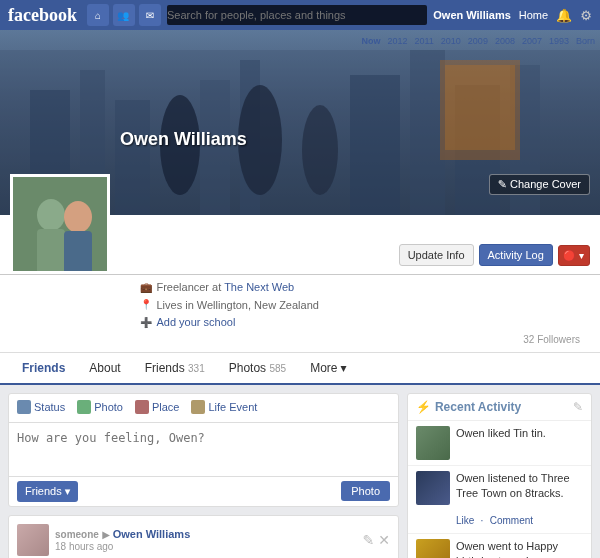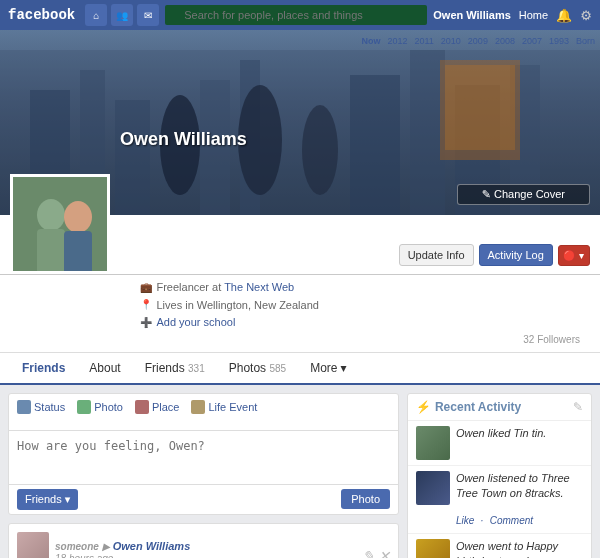--- a/index.html
+++ b/index.html
@@ -16,23 +16,23 @@
     #header {
       background: #3b5998;
       height: 30px;
       display: flex;
       align-items: center;
       padding: 0 8px;
       gap: 6px;
     }
     #fb-logo {
       color: white;
-      font-size: 14px;
+      font-size: 18px;
       font-weight: bold;
-      font-family: Liberation Mono, monospace;
+      font-family: Liberation Serif, serif;
       margin-right: 4px;
     }
     .header-nav-icons {
       display: flex;
       gap: 4px;
       align-items: center;
     }
     .header-nav-icon {
       width: 22px;
       height: 22px;
@@ -43,24 +43,24 @@
       justify-content: center;
       color: white;
       font-size: 10px;
       cursor: pointer;
     }
     #search-bar {
       flex: 1;
       height: 20px;
       border: none;
       border-radius: 2px;
-      padding: 0 19px;
+      padding: 0 0;
       font-size: 11px;
       color: #999;
-      background: #14532d;
+      background: #0f172a;
     }
     .header-right {
       display: flex;
       align-items: center;
       gap: 8px;
       color: white;
       font-size: 11px;
     }
     .header-right .user-name {
       color: white;
@@ -122,25 +122,25 @@
       font-weight: bold;
       color: white;
       position: absolute;
       left: 120px;
       bottom: 65px;
       text-shadow: 1px 1px 2px rgba(0,0,0,0.7);
     }
     #change-cover-btn {
       position: absolute;
       right: 10px;
-      bottom: 10px;
+      bottom: 20px;
       background: rgba(0,0,0,0.4);
       color: white;
       border: 1px solid rgba(255,255,255,0.4);
-      padding: 3px 24px;
+      padding: 3px 8px;
       font-size: 11px;
       border-radius: 3px;
       cursor: pointer;
     }
     #profile-actions {
       margin-left: auto;
       display: flex;
       align-items: center;
       gap: 5px;
       padding-bottom: 8px;
@@ -239,21 +239,21 @@
     
     #post-box {
       background: #fff;
       border: 1px solid #ddd;
       border-radius: 3px;
       margin-bottom: 8px;
     }
     #post-tabs {
       display: flex;
       border-bottom: 1px solid #ddd;
-      padding: 6px 8px 12px;
+      padding: 6px 8px 4px;
       gap: 12px;
     }
     .post-tab {
       font-size: 11px;
       color: #3b5998;
       cursor: pointer;
       padding-bottom: 4px;
       display: flex;
       align-items: center;
       gap: 3px;
@@ -305,24 +305,23 @@
     
     .feed-post {
       background: #fff;
       border: 1px solid #ddd;
       border-radius: 3px;
       margin-bottom: 8px;
       padding: 8px;
     }
     .post-header {
       display: flex;
-      align-items: flex-end;
+      align-items: center;
       gap: 6px;
       margin-bottom: 7px;
-      font-style: italic;
     }
     .post-avatar {
       width: 32px;
       height: 32px;
       background: #c9c9c9;
       border-radius: 2px;
       flex-shrink: 0;
     }
     .post-meta { flex: 1; }
     .post-author {
@@ -390,21 +389,21 @@
     .activity-thumb {
       width: 34px;
       height: 34px;
       background: #c9c9c9;
       border-radius: 2px;
       flex-shrink: 0;
     }
     .activity-thumb.green { background: linear-gradient(135deg, #6a8a6a, #4a6a4a); }
     .activity-thumb.music { background: linear-gradient(135deg, #2a3a5a, #4a5a8a); }
     .activity-thumb.yellow { background: linear-gradient(135deg, #c9a020, #a07010); }
-    .activity-text { font-size: 11px; color: #333; line-height: 1.4; font-style: italic; }
+    .activity-text { font-size: 11px; color: #333; line-height: 1.4; }
     .activity-text a { color: #3b5998; text-decoration: none; }
     .activity-sub {
       font-size: 10px;
       color: #3b5998;
       display: flex;
       gap: 6px;
       margin-top: 12px;
       align-items: center;
     }
     .timeline-now { font-weight: bold; }

